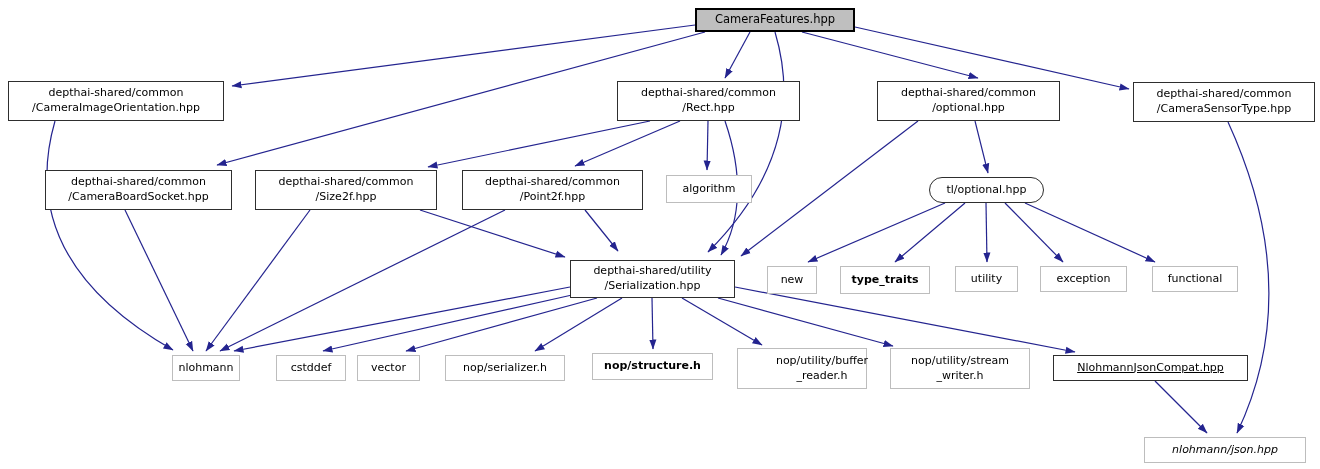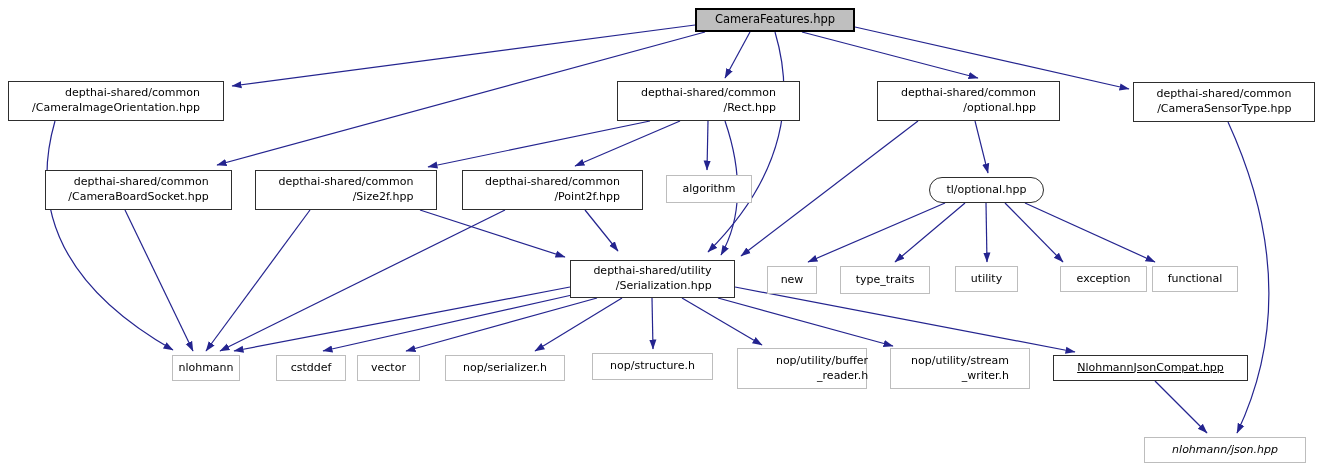--- a/index.html
+++ b/index.html
@@ -20,21 +20,21 @@
     left: 0; top: 0;
     width: 1320px;
     height: 469px;
   }
   .node {
     position: absolute;
     box-sizing: border-box;
     display: flex;
     align-items: center;
     justify-content: center;
-    text-align: right;
+    text-align: center;
     white-space: pre-line;
     font-size: 11px;
     line-height: 1.35;
     color: #000000;
     background: #ffffff;
     padding: 1px 3px;
   }
   .node.root {
     background: #bfbfbf;
     border: 2px solid #000000;
@@ -111,29 +111,29 @@
 /CameraBoardSocket.hpp</div>
       <div class="node project" style="left: 255px; top: 170px; width: 182px; height: 40px;">depthai-shared/common
 /Size2f.hpp</div>
       <div class="node project" style="left: 462px; top: 170px; width: 181px; height: 40px;">depthai-shared/common
 /Point2f.hpp</div>
       <div class="node system" style="left: 666px; top: 175px; width: 86px; height: 28px;">algorithm</div>
       <div class="node project" style="left: 929px; top: 177px; width: 115px; height: 26px; border-radius: 13px;">tl/optional.hpp</div>
       <div class="node project" style="left: 570px; top: 260px; width: 165px; height: 38px;">depthai-shared/utility
 /Serialization.hpp</div>
       <div class="node system" style="left: 767px; top: 266px; width: 50px; height: 28px;">new</div>
-      <div class="node system" style="left: 840px; top: 266px; width: 90px; height: 28px;">type_traits</div>
+      <div class="node system" style="left: 840px; top: 266px; width: 90px; height: 28px; font-weight: bold;">type_traits</div>
       <div class="node system" style="left: 955px; top: 266px; width: 63px; height: 26px;">utility</div>
-      <div class="node system" style="left: 1040px; top: 266px; width: 87px; height: 26px; margin-left: 20px;">exception</div>
+      <div class="node system" style="left: 1040px; top: 266px; width: 87px; height: 26px;">exception</div>
       <div class="node system" style="left: 1152px; top: 266px; width: 86px; height: 26px;">functional</div>
       <div class="node system" style="left: 172px; top: 355px; width: 68px; height: 26px;">nlohmann</div>
       <div class="node system" style="left: 263px; top: 355px; width: 70px; height: 26px; margin-left: 13px;">cstddef</div>
       <div class="node system" style="left: 357px; top: 355px; width: 63px; height: 26px;">vector</div>
       <div class="node system" style="left: 445px; top: 355px; width: 120px; height: 26px;">nop/serializer.h</div>
-      <div class="node system" style="left: 592px; top: 353px; width: 121px; height: 27px;">nop/structure.h</div>
+      <div class="node system" style="left: 592px; top: 353px; width: 121px; height: 27px; font-weight: bold;">nop/structure.h</div>
       <div class="node system" style="left: 737px; top: 348px; width: 130px; height: 41px; padding-left: 43px;">nop/utility/buffer
 _reader.h</div>
       <div class="node system" style="left: 890px; top: 348px; width: 140px; height: 41px;">nop/utility/stream
 _writer.h</div>
       <div class="node project" style="left: 1053px; top: 355px; width: 195px; height: 26px; text-decoration: underline;">NlohmannJsonCompat.hpp</div>
       <div class="node system" style="left: 1144px; top: 437px; width: 162px; height: 26px; font-style: italic;">nlohmann/json.hpp</div>
     </div>
 </div>
 
 </body></html>

